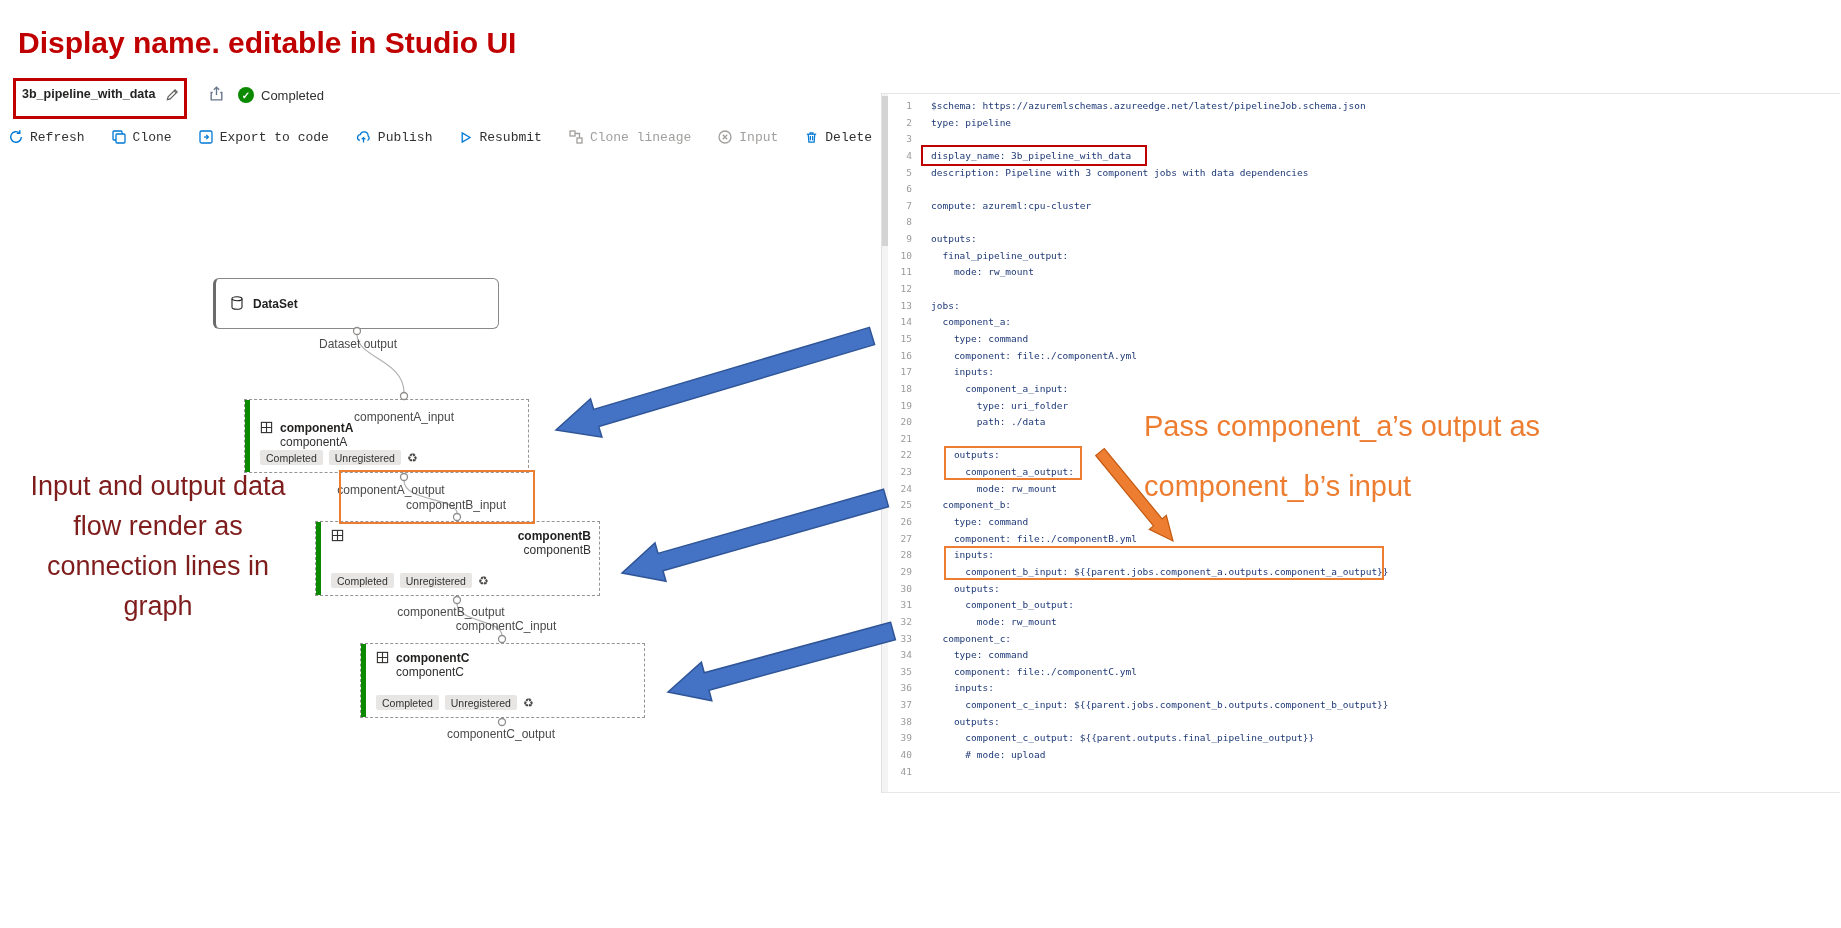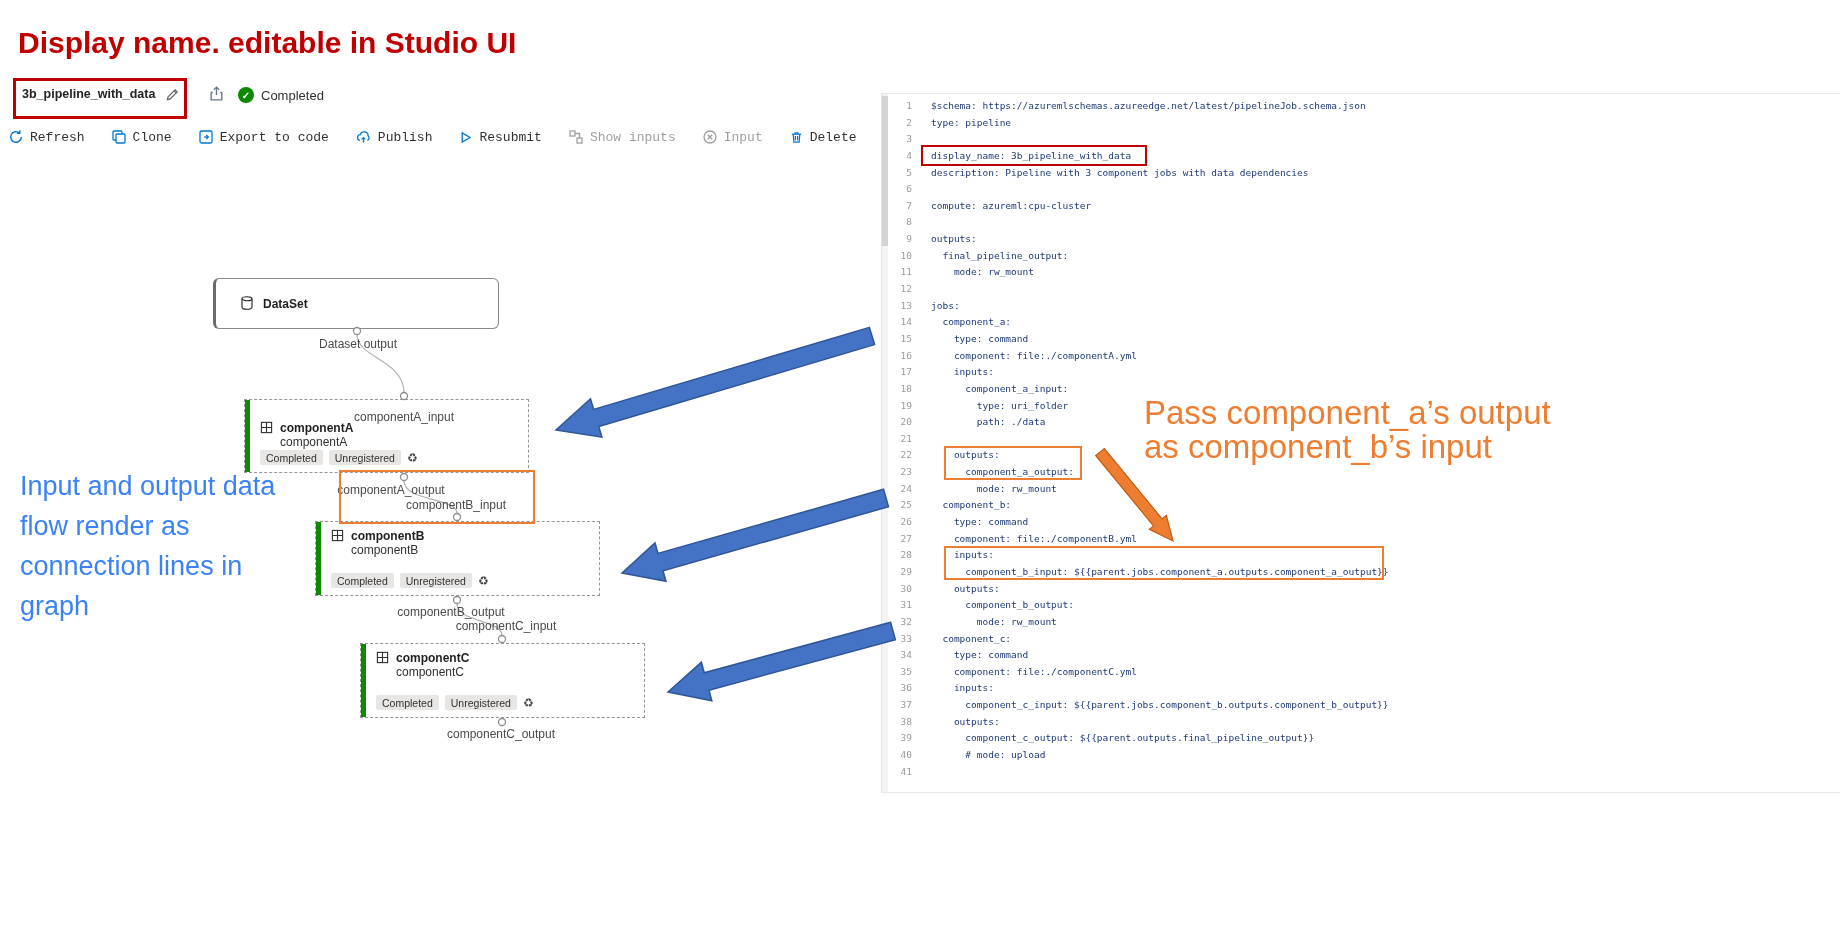--- a/index.html
+++ b/index.html
@@ -1,22 +1,22 @@
 <!DOCTYPE html>
 <html><head>
 <meta charset="utf-8">
 <style>
   * { box-sizing: border-box; margin: 0; padding: 0; }
   html,body { width:1841px; height:928px; background:#ffffff; font-family:"Liberation Sans", sans-serif; }
   #page { position:relative; width:1841px; height:920px; overflow:hidden; background:#fff; }
 
   
   .heading { position:absolute; left:18px; top:26px; font-size:30px; font-weight:600; color:#c00000; z-index:7; }
-  .left-note { position:absolute; left:20px; top:466px; width:276px; font-size:27px; line-height:40px; font-weight:500; color:#3b82f6; z-index:7; }
-  .right-note { position:absolute; left:1144px; top:396px; width:420px; font-size:33px; line-height:34px; font-weight:500; color:#ed7d31; z-index:7; }
+  .left-note { position:absolute; left:20px; top:466px; width:276px; font-size:27px; line-height:40px; font-weight:500; color:#7f1d1d; z-index:7;text-align:center; }
+  .right-note { position:absolute; left:1144px; top:396px; width:420px; font-size:29px; line-height:60px; font-weight:500; color:#ed7d31; z-index:7; }
   .ann-box { position:absolute; z-index:7; pointer-events:none; }
   .ann-box.red { border:3px solid #c00000; }
   .ann-box.red-thin { border:2px solid #c00000; }
   .ann-box.orange { border:2.5px solid #ed7d31; }
   #box-title { left:13px; top:78px; width:174px; height:41px; }
   #box-code-displayname { left:921px; top:145px; width:226px; height:21px; }
   #box-graph-labels { left:339px; top:470px; width:196px; height:54px; }
   #box-code-outputs { left:944px; top:446px; width:138px; height:34px; }
   #box-code-inputs { left:944px; top:546px; width:440px; height:34px; }
 
@@ -34,25 +34,25 @@
   .tb-item svg { color:#0078d4; }
   .tb-item.disabled { color:#a19f9d; }
   .tb-item.disabled svg { color:#a19f9d; }
 
   
   .gsvg { position:absolute; left:0; top:0; width:1841px; height:928px; pointer-events:none; }
   #connectors { z-index:1; }
   #topsvg { z-index:5; }
   .node { position:absolute; background:#fff; z-index:2; }
   .dataset-node { left:213px; top:278px; width:286px; height:51px; border:1px solid #8a8886; border-left:3px solid #6b6b6b;
-      border-radius:6px; display:flex; align-items:center; gap:9px; padding-left:24px; }
+      border-radius:6px; display:flex; align-items:center; gap:9px; padding-left:14px; }
   .dataset-node .nt { font-size:12px; font-weight:bold; color:#201f1e; }
   .comp-node { border:1px dashed #979593; padding:7px 8px 7px 15px; display:flex; flex-direction:column; justify-content:space-between; }
   #nodeA { left:244px; top:399px; width:285px; height:74px;justify-content:flex-end; }
-  #nodeB { left:315px; top:521px; width:285px; height:75px; }
+  #nodeB { left:315px; top:521px; width:285px; height:75px;text-align:right; }
   #nodeC { left:360px; top:643px; width:285px; height:75px; }
   .green-bar { position:absolute; left:0; top:0; bottom:0; width:5px; background:#0b8a00; }
   .node-head { display:grid; grid-template-columns:18px 1fr; column-gap:2px; }
   .node-title { font-size:12px; font-weight:bold; color:#201f1e; line-height:14px; }
   .node-sub { grid-column:2; font-size:12px; color:#323130; line-height:15px; }
   .badge-row { display:flex; align-items:center; gap:6px; }
   .badge { background:#e8e6e4; color:#323130; font-size:10.5px; padding:1.5px 6px; border-radius:2px; }
   .recycle { font-size:12px; color:#484644; }
   .edge-label { position:absolute; transform:translateX(-50%); font-size:12px; color:#4a4a4a; z-index:3; white-space:nowrap; }
 
@@ -128,21 +128,21 @@
           <path d="M4.5 3.2v9.6L12.8 8z"></path>
         </svg>
       <span>Resubmit</span>
     </span>
     <span class="tb-item disabled">
       <svg width="16" height="16" viewBox="0 0 16 16" fill="none" stroke="currentColor" stroke-width="1.3">
           <rect x="2" y="2" width="5" height="5"></rect>
           <rect x="9" y="9" width="5" height="5"></rect>
           <path d="M7 4.5h4.5V9"></path>
         </svg>
-      <span>Show inputs</span>
+      <span>Clone lineage</span>
     </span>
     <span class="tb-item disabled">
       <svg width="16" height="16" viewBox="0 0 16 16" fill="none" stroke="currentColor" stroke-width="1.3">
           <circle cx="8" cy="8" r="6"></circle>
           <path d="M5.8 5.8l4.4 4.4M10.2 5.8l-4.4 4.4"></path>
         </svg>
       <span>Input</span>
     </span>
     <span class="tb-item">
       <svg width="15" height="15" viewBox="0 0 16 16" fill="none" stroke="currentColor" stroke-width="1.3">

